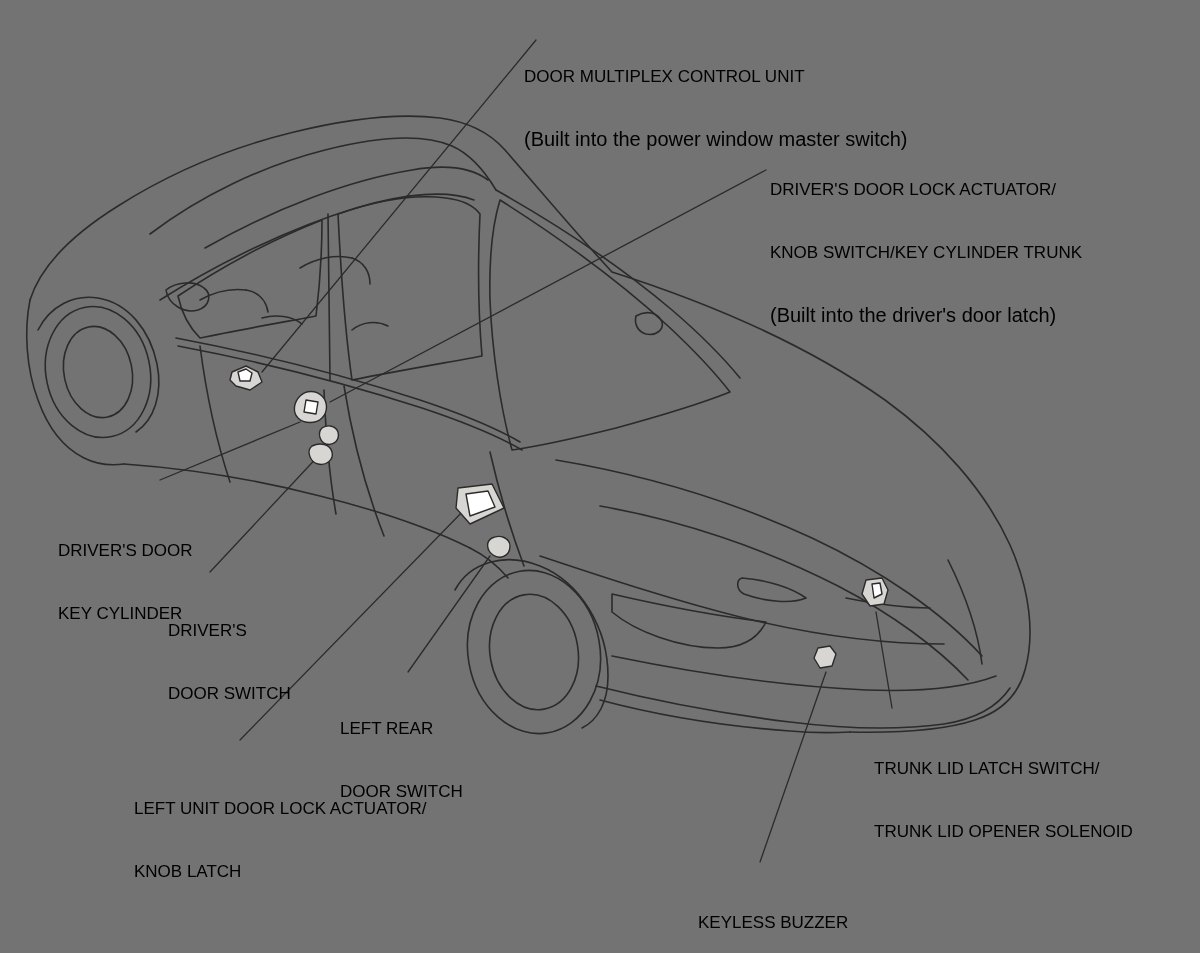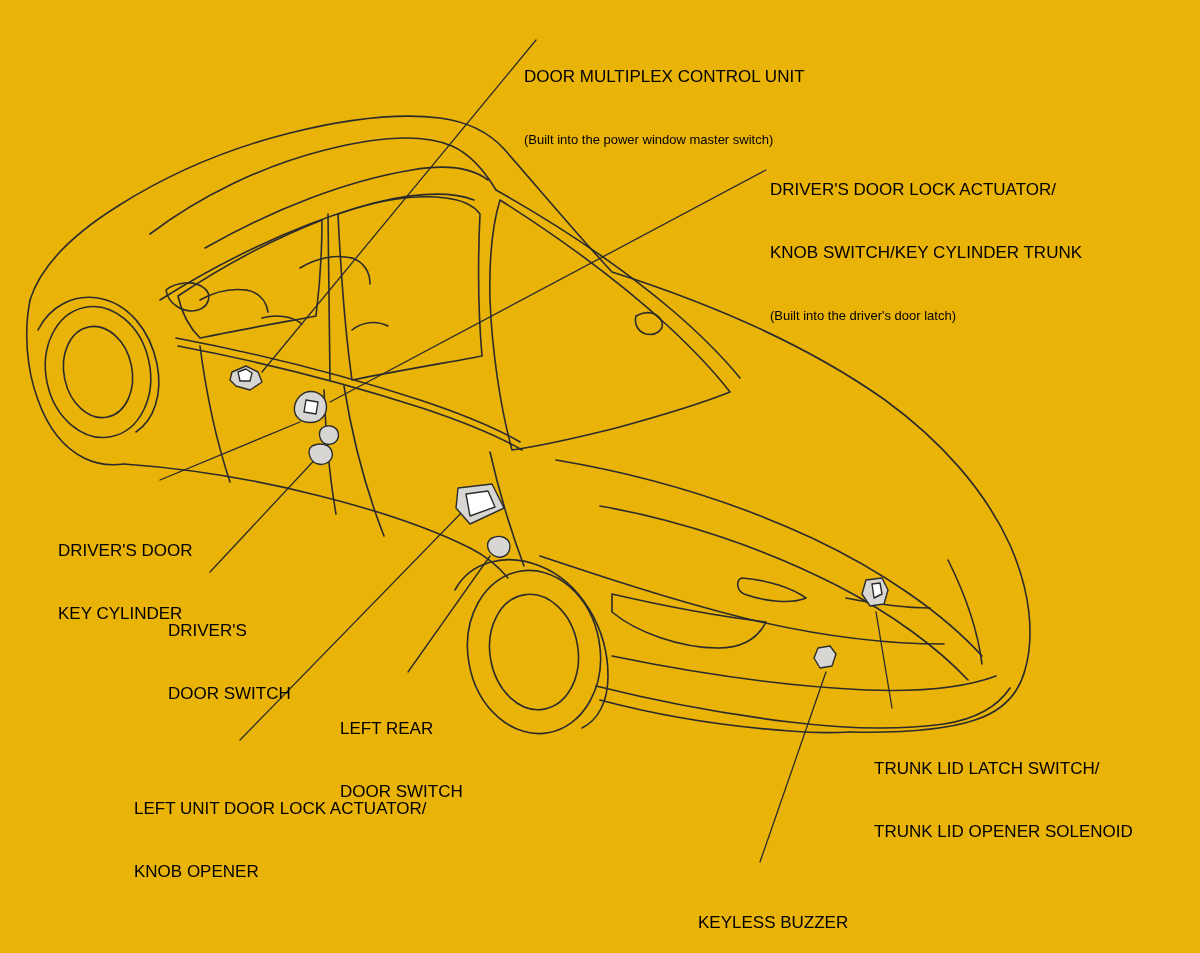--- a/index.html
+++ b/index.html
@@ -4,42 +4,42 @@
 <style>
   html, body {
     margin: 0;
     padding: 0;
     background: #ffffff;
   }
   #page {
     position: relative;
     width: 1200px;
     height: 953px;
-    background: #eab308;
+    background: #737373;
     font-family: "Liberation Sans", sans-serif;
     overflow: hidden;
   }
   #diagram-svg {
     position: absolute;
     left: 0;
     top: 0;
     width: 1200px;
     height: 953px;
   }
   .callout {
     position: absolute;
     font-family: "Liberation Sans", sans-serif;
     font-size: 17px;
     line-height: 21px;
     color: #000000;
     white-space: pre;
   }
   .callout .sub {
     display: block;
-    font-size: 13px;
+    font-size: 20px;
   }
   .lbl-line {
     display: block;
   }
 </style>
 </head>
 <body>
 
 <div id="page">
 
@@ -225,21 +225,21 @@
     <span class="lbl-line">DOOR SWITCH</span>
   </div>
 
   <div class="callout" style="left:340px; top:676px;">
     <span class="lbl-line">LEFT REAR</span>
     <span class="lbl-line">DOOR SWITCH</span>
   </div>
 
   <div class="callout" style="left:134px; top:756px;">
     <span class="lbl-line">LEFT UNIT DOOR LOCK ACTUATOR/</span>
-    <span class="lbl-line">KNOB OPENER</span>
+    <span class="lbl-line">KNOB LATCH</span>
   </div>
 
   <div class="callout" style="left:874px; top:716px;">
     <span class="lbl-line">TRUNK LID LATCH SWITCH/</span>
     <span class="lbl-line">TRUNK LID OPENER SOLENOID</span>
   </div>
 
   <div class="callout" style="left:698px; top:870px;">
     <span class="lbl-line">KEYLESS BUZZER</span>
   </div>

